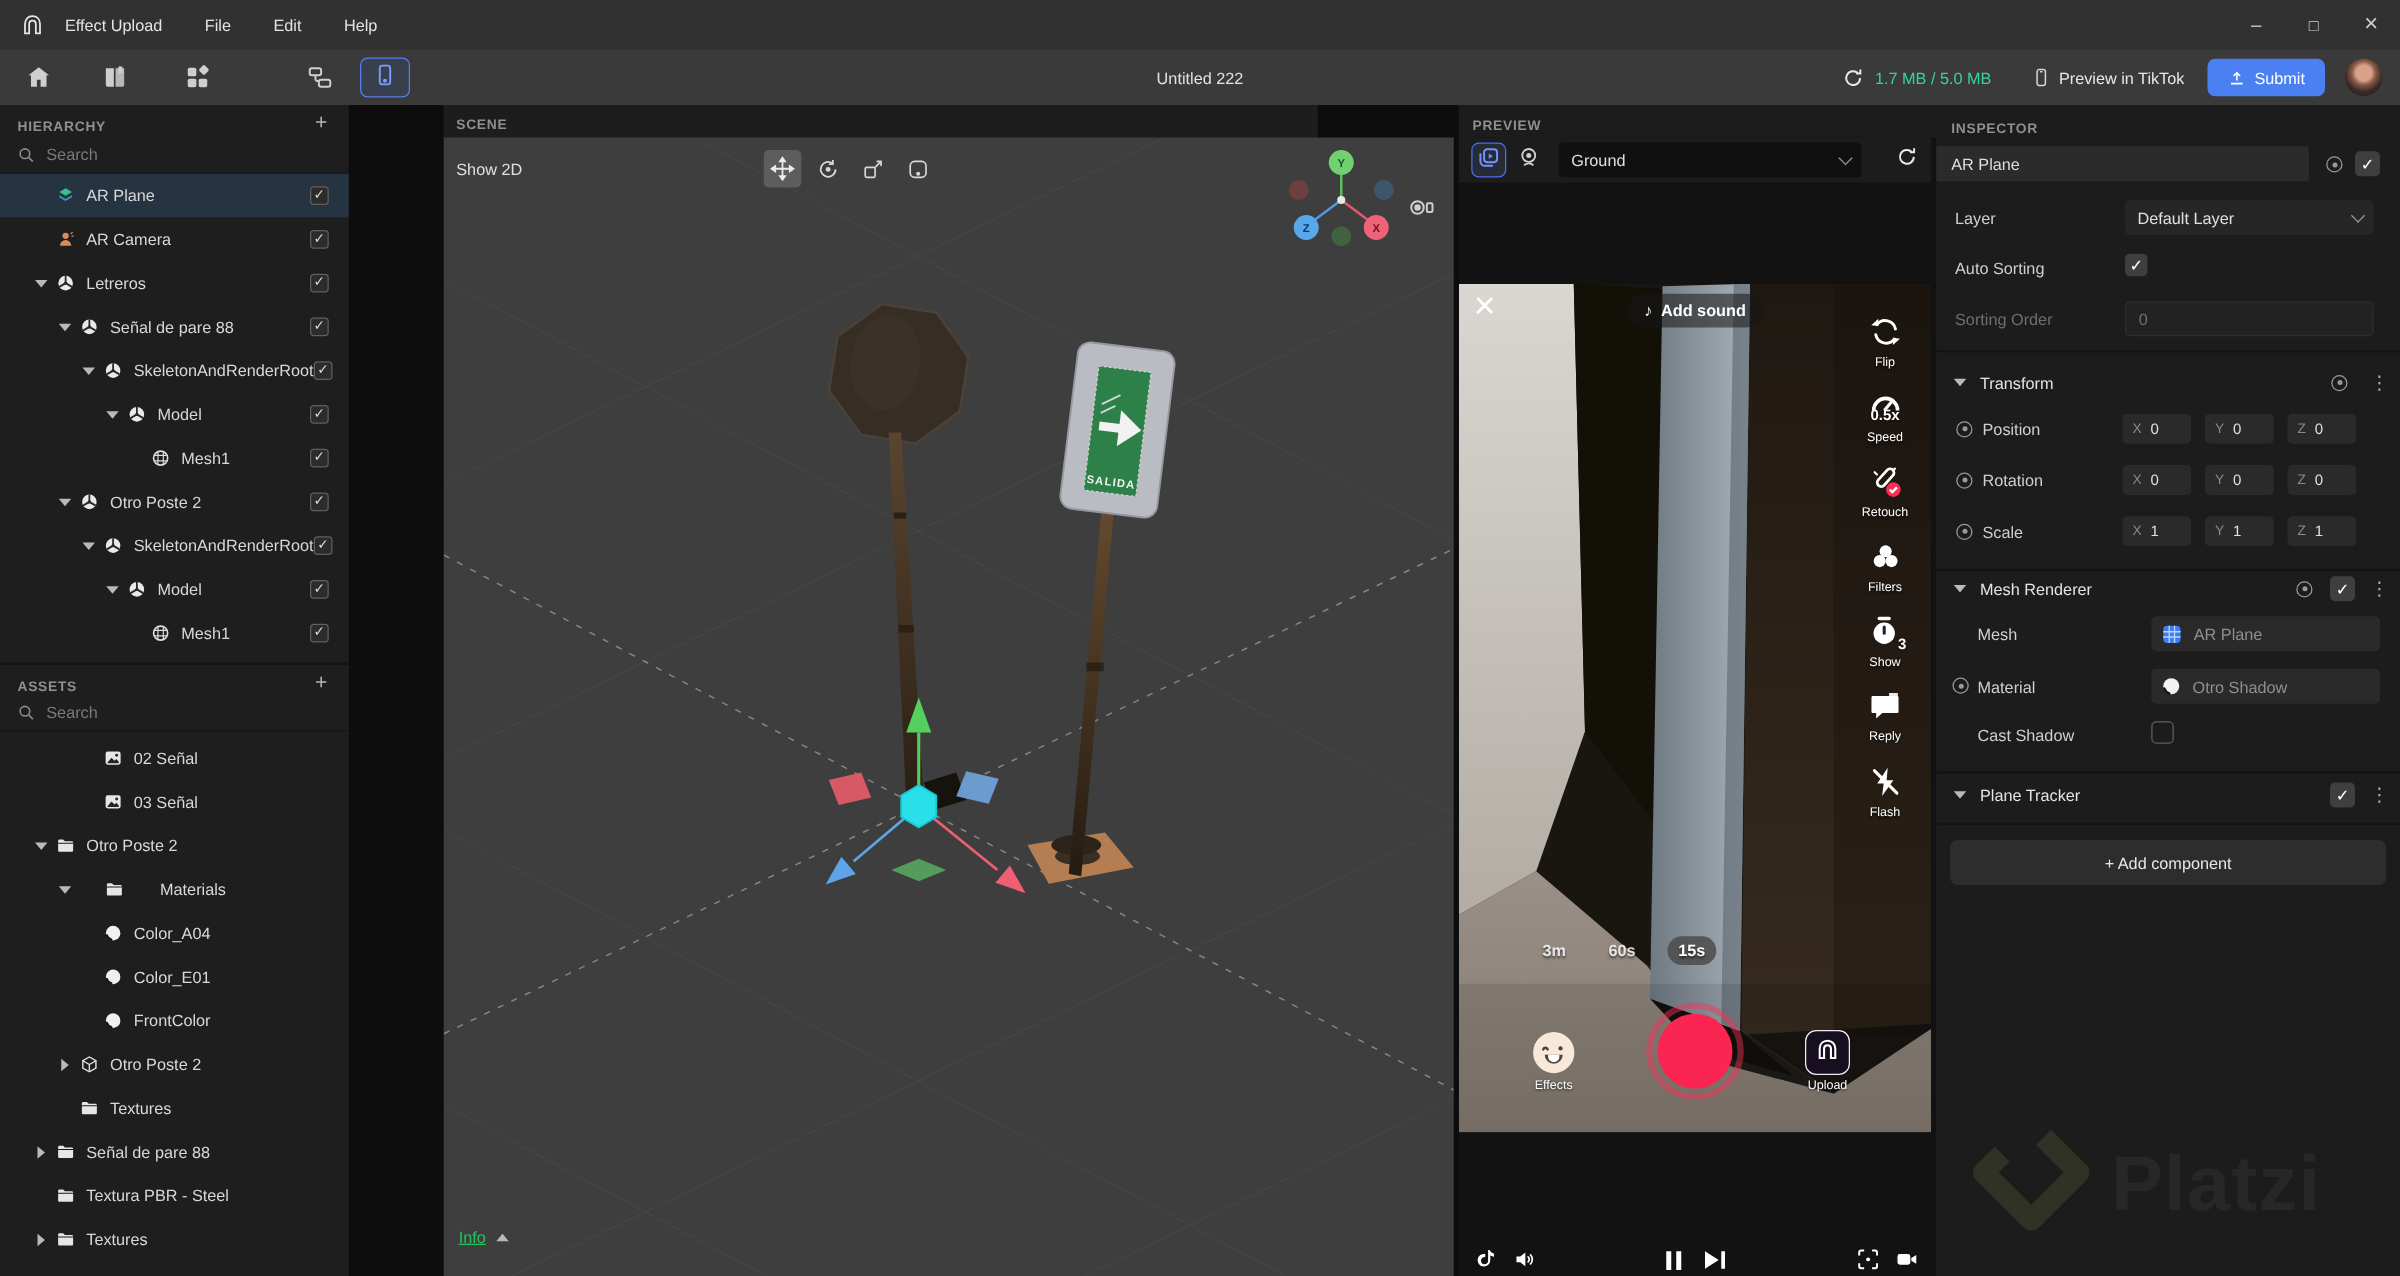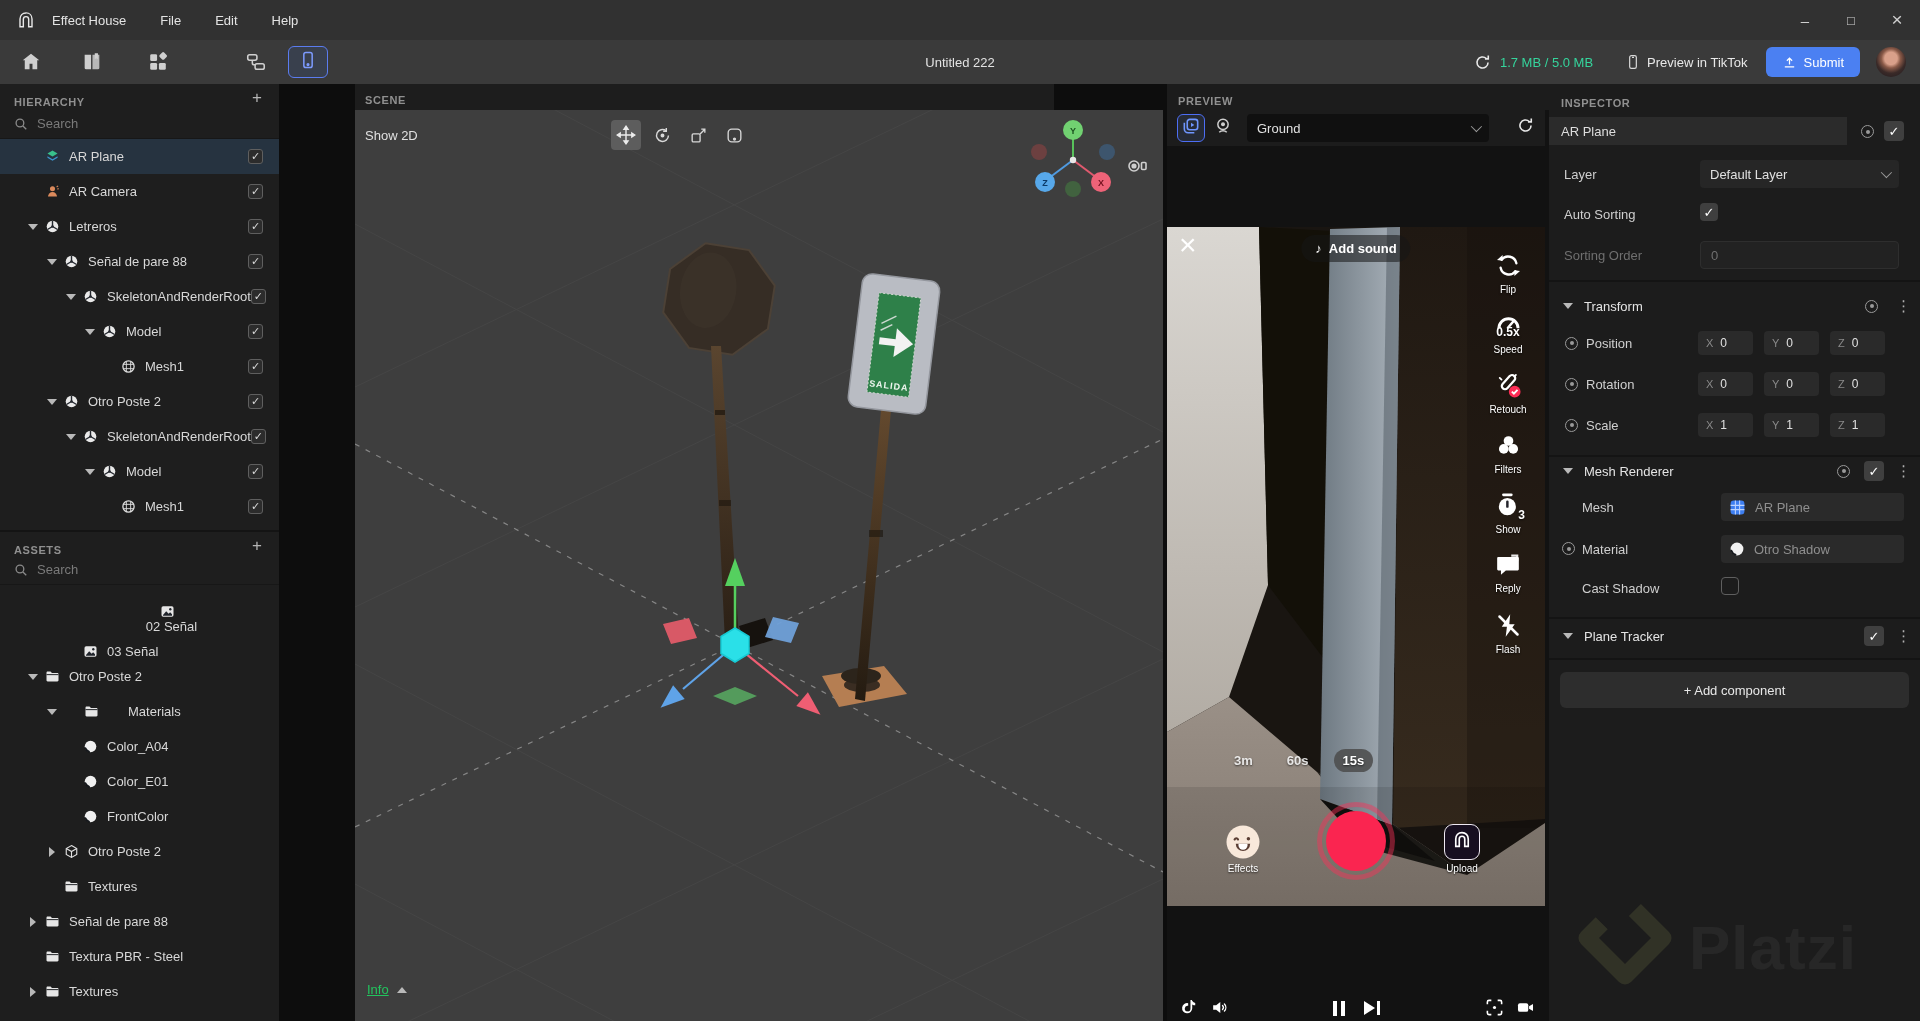--- a/index.html
+++ b/index.html
@@ -131,21 +131,21 @@
 <body>
 
 <div id="app">
 
   <div class="titlebar">
     <span class="eh-logo">
         <svg viewBox="0 0 24 24" width="20" height="20">
           <path d="M12 3.5c-4.3 0-7.2 3-7.2 7.4V20h4v-8.8c0-2 1.3-3.3 3.2-3.3s3.2 1.3 3.2 3.3V20h4v-9.1c0-4.4-2.9-7.4-7.2-7.4z" fill="none" stroke="#e8e8e8" stroke-width="1.7"></path>
         </svg>
       </span>
-    <span class="menu-item">Effect House</span>
+    <span class="menu-item">Effect Upload</span>
     <span class="menu-item">File</span>
     <span class="menu-item">Edit</span>
     <span class="menu-item">Help</span>
     <div class="win-controls">
       <span class="win-btn">–</span>
       <span class="win-btn" style="font-size:13px;">□</span>
       <span class="win-btn" style="font-size:19px;">×</span>
     </div>
   </div>
 
@@ -366,32 +366,32 @@
     <div class="search-row">
       <span style="display:flex">
           <svg viewBox="0 0 16 16" width="14" height="14" fill="none" stroke="#8a8a8a" stroke-width="1.5">
             <circle cx="6.8" cy="6.8" r="4.4"></circle>
             <path d="M10.2 10.2 14 14"></path>
           </svg>
         </span>
       <input placeholder="Search" style="">
     </div>
     <div class="tree" id="assets-list" style="margin-top:4px;">
-        <div class="tree-row" style="padding-left: 64px; flex-direction: column;">
+        <div class="tree-row" style="padding-left: 64px;">
           <span class="tw"></span>
           <span class="ticon">
             <svg viewBox="0 0 16 16" width="15" height="15">
               <rect x="1.6" y="2.4" width="12.8" height="11.2" rx="1.8" fill="#e6e6e6"></rect>
               <path d="M3.2 11.8 6.6 7.6l2.6 2.7 1.6-1.6 2 2.3v1.4H3.2Z" fill="#20242b"></path>
               <circle cx="11" cy="5.6" r="1.25" fill="#20242b"></circle>
             </svg>
           </span>
           <span class="tlabel">02 Señal</span>
         </div>
-        <div class="tree-row" style="padding-left: 64px; align-items: flex-end;">
+        <div class="tree-row" style="padding-left: 64px;">
           <span class="tw"></span>
           <span class="ticon">
             <svg viewBox="0 0 16 16" width="15" height="15">
               <rect x="1.6" y="2.4" width="12.8" height="11.2" rx="1.8" fill="#e6e6e6"></rect>
               <path d="M3.2 11.8 6.6 7.6l2.6 2.7 1.6-1.6 2 2.3v1.4H3.2Z" fill="#20242b"></path>
               <circle cx="11" cy="5.6" r="1.25" fill="#20242b"></circle>
             </svg>
           </span>
           <span class="tlabel">03 Señal</span>
         </div>

